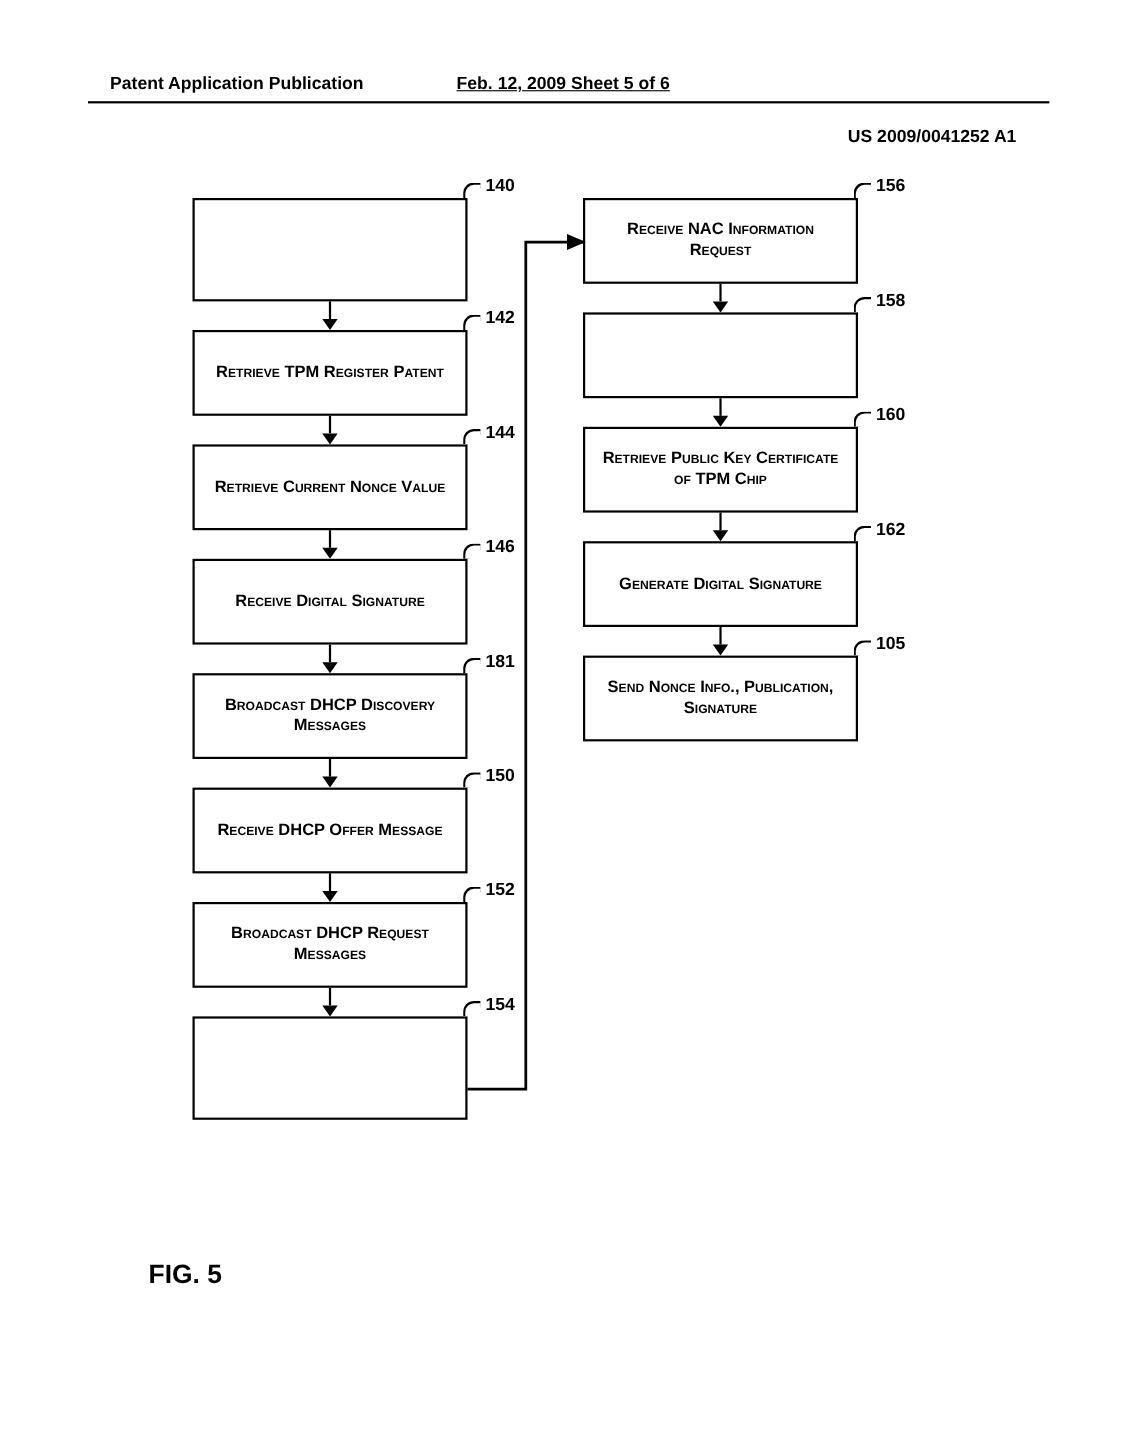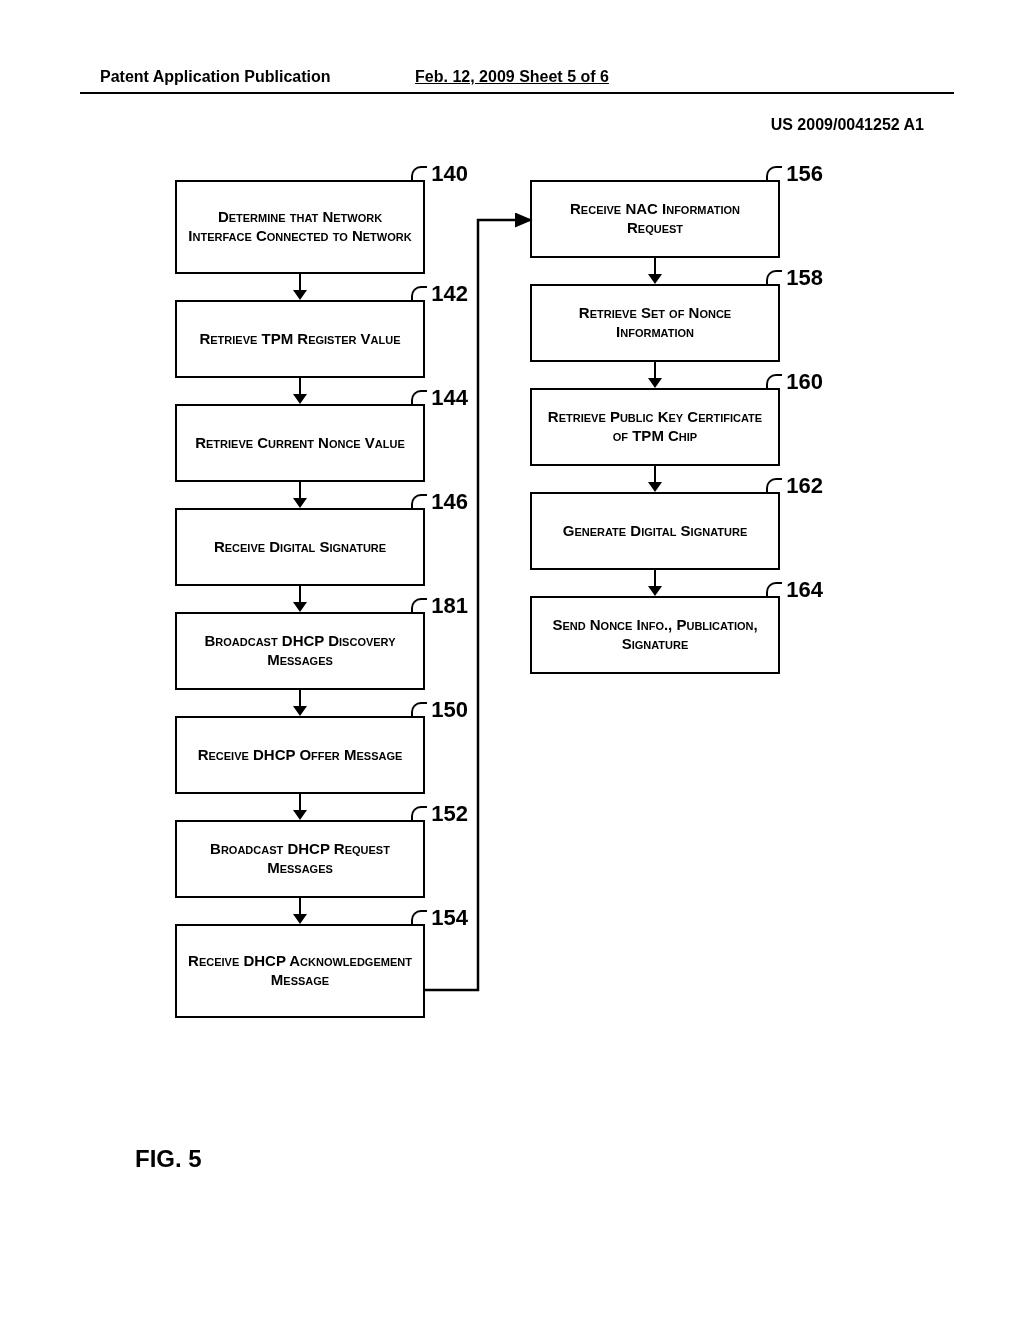--- a/index.html
+++ b/index.html
@@ -73,21 +73,21 @@
   .arrow-down .head {
     width: 0;
     height: 0;
     border-left: 7px solid transparent;
     border-right: 7px solid transparent;
     border-top: 10px solid #000;
   }
   .refnum {
     position: absolute;
     font-weight: bold;
-    font-size: 22px;
+    font-size: 16px;
     right: -45px;
     top: -22px;
   }
   .refnum .hook {
     position: absolute;
     left: -20px;
     top: 6px;
     width: 16px;
     height: 14px;
     border: 2.5px solid #000;
@@ -115,29 +115,28 @@
   <div class="header-left">Patent Application Publication</div>
   <div class="header-center">Feb. 12, 2009  Sheet 5 of 6</div>
   <div class="header-right">US 2009/0041252 A1</div>
 </div>
 <div class="hr"></div>
 
 <div class="diagram-area">
 
   <div class="col col-left" id="leftcol">
       <div class="box box-tall">
-        <span>Determine that Network Interface Connected to Network</span>
         <div class="refnum"><div class="hook"></div><span>140</span></div>
       </div>
       <div class="arrow-down">
         <div class="shaft"></div>
         <div class="head"></div>
       </div>
       <div class="box">
-        <span>Retrieve TPM Register Value</span>
+        <span>Retrieve TPM Register Patent</span>
         <div class="refnum"><div class="hook"></div><span>142</span></div>
       </div>
       <div class="arrow-down">
         <div class="shaft"></div>
         <div class="head"></div>
       </div>
       <div class="box">
         <span>Retrieve Current Nonce Value</span>
         <div class="refnum"><div class="hook"></div><span>144</span></div>
       </div>
@@ -171,35 +170,33 @@
       </div>
       <div class="box">
         <span>Broadcast DHCP Request Messages</span>
         <div class="refnum"><div class="hook"></div><span>152</span></div>
       </div>
       <div class="arrow-down">
         <div class="shaft"></div>
         <div class="head"></div>
       </div>
       <div class="box box-tall">
-        <span>Receive DHCP Acknowledgement Message</span>
         <div class="refnum"><div class="hook"></div><span>154</span></div>
       </div>
     </div>
   <div class="col col-right" id="rightcol">
       <div class="box">
         <span>Receive NAC Information Request</span>
         <div class="refnum"><div class="hook"></div><span>156</span></div>
       </div>
       <div class="arrow-down">
         <div class="shaft"></div>
         <div class="head"></div>
       </div>
       <div class="box">
-        <span>Retrieve Set of Nonce Information</span>
         <div class="refnum"><div class="hook"></div><span>158</span></div>
       </div>
       <div class="arrow-down">
         <div class="shaft"></div>
         <div class="head"></div>
       </div>
       <div class="box">
         <span>Retrieve Public Key Certificate of TPM Chip</span>
         <div class="refnum"><div class="hook"></div><span>160</span></div>
       </div>
@@ -210,21 +207,21 @@
       <div class="box">
         <span>Generate Digital Signature</span>
         <div class="refnum"><div class="hook"></div><span>162</span></div>
       </div>
       <div class="arrow-down">
         <div class="shaft"></div>
         <div class="head"></div>
       </div>
       <div class="box">
         <span>Send Nonce Info., Publication, Signature</span>
-        <div class="refnum"><div class="hook"></div><span>164</span></div>
+        <div class="refnum"><div class="hook"></div><span>105</span></div>
       </div>
     </div>
 
   <div class="connector" style="left:0;top:0;">
     <svg width="1024" height="900">
       <defs>
         <marker id="ah" markerWidth="8" markerHeight="8" refX="6" refY="3" orient="auto">
           <path d="M0,0 L7,3 L0,6 Z" fill="#000"></path>
         </marker>
       </defs>

